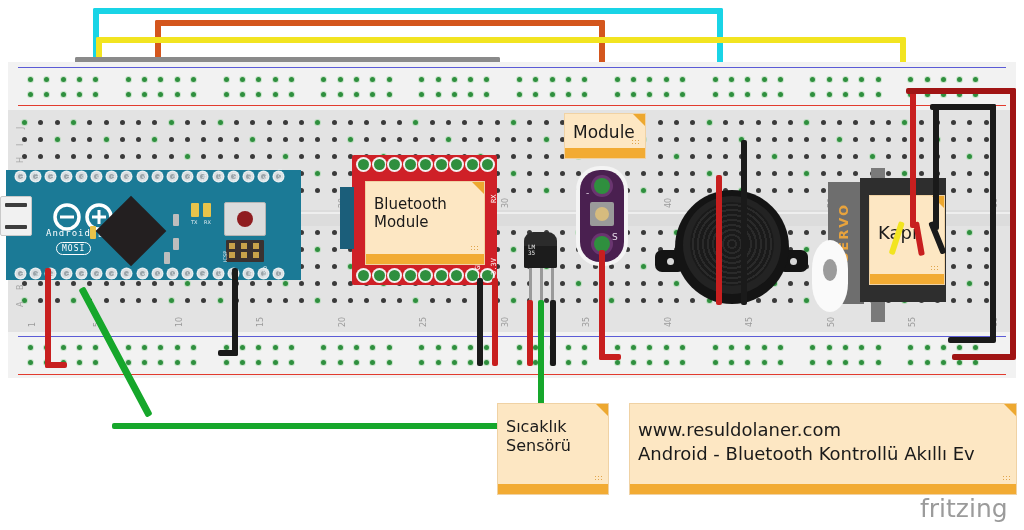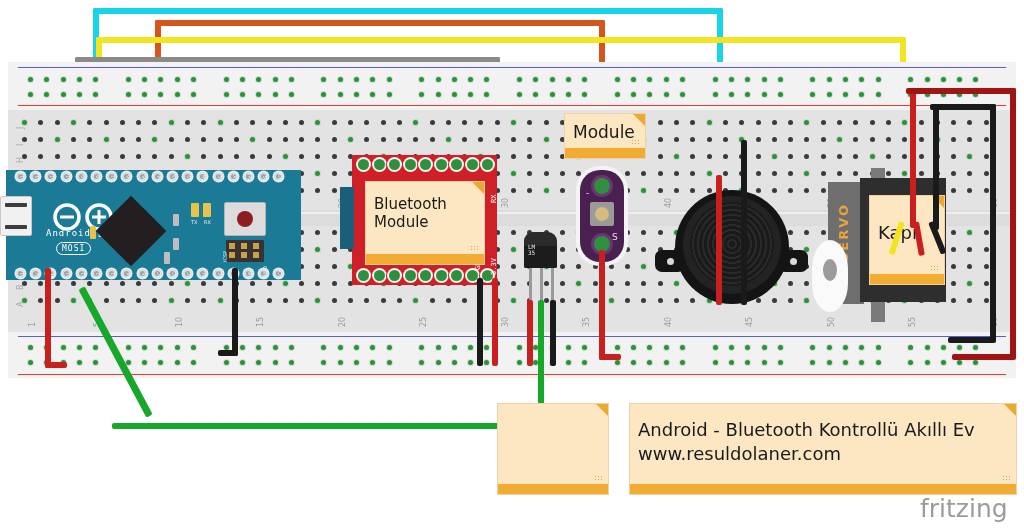--- a/index.html
+++ b/index.html
@@ -1439,26 +1439,30 @@
   <div class="w v" style="left:1010px;top:88px;height:272px;background:#a01414;"></div>
   <div class="w h" style="left:952px;top:354px;width:62px;background:#a01414;"></div>
   <div class="w h" style="left:930px;top:104px;width:66px;background:#1a1a1a;"></div>
   <div class="w v" style="left:990px;top:104px;height:236px;background:#1a1a1a;"></div>
   <div class="w h" style="left:948px;top:337px;width:48px;background:#1a1a1a;"></div>
 
   <div class="note" style="left:498px;top:404px;width:110px;height:90px;">
     <div class="fold"></div>
     <div class="bar"></div>
     <div class="grip"></div>
+    <div class="txt" style="font-size:16px;top:14px;">
+      <div>Sıcaklık</div>
+      <div>Sensörü</div>
+    </div>
   </div>
 
   <div class="note" style="left:630px;top:404px;width:386px;height:90px;">
     <div class="fold"></div>
     <div class="bar"></div>
     <div class="grip"></div>
     <div class="txt" style="font-size:18px;top:14px;line-height:1.32;">
+      <div>www.resuldolaner.com</div>
       <div>Android - Bluetooth Kontrollü Akıllı Ev</div>
-      <div>www.resuldolaner.com</div>
     </div>
   </div>
 
   <div class="fritz" style="left:920px;top:494px;">fritzing</div>
 </div>
 
 </body></html>

